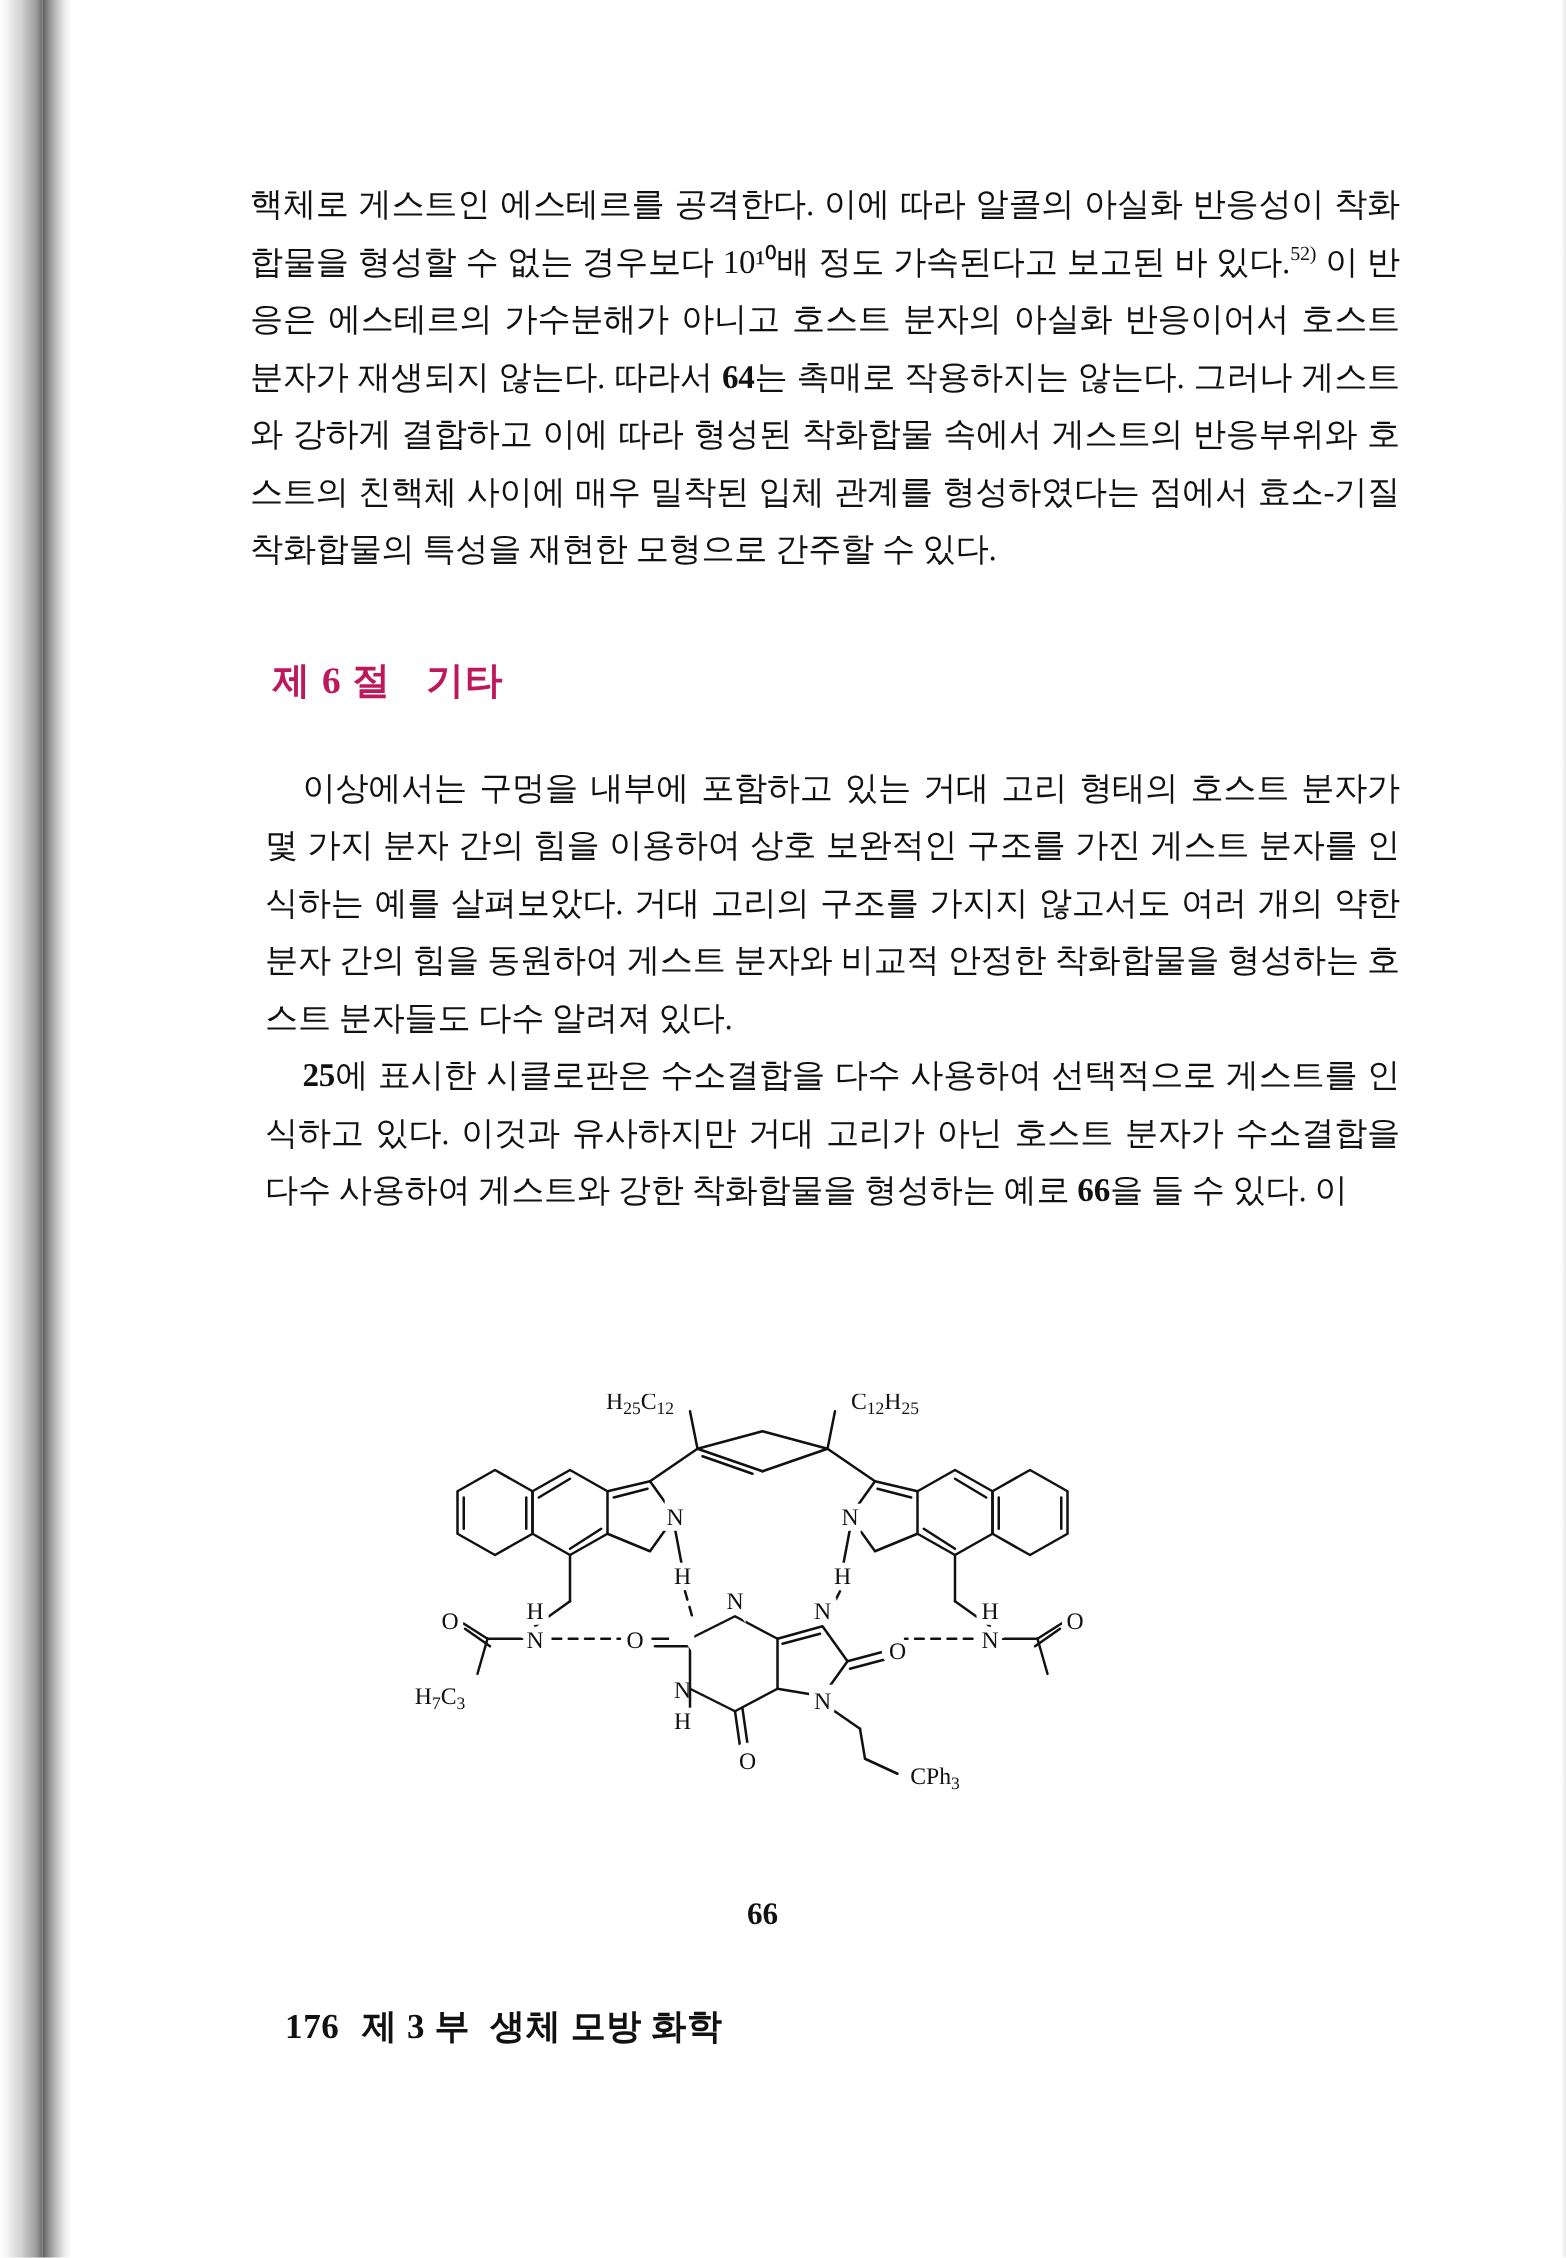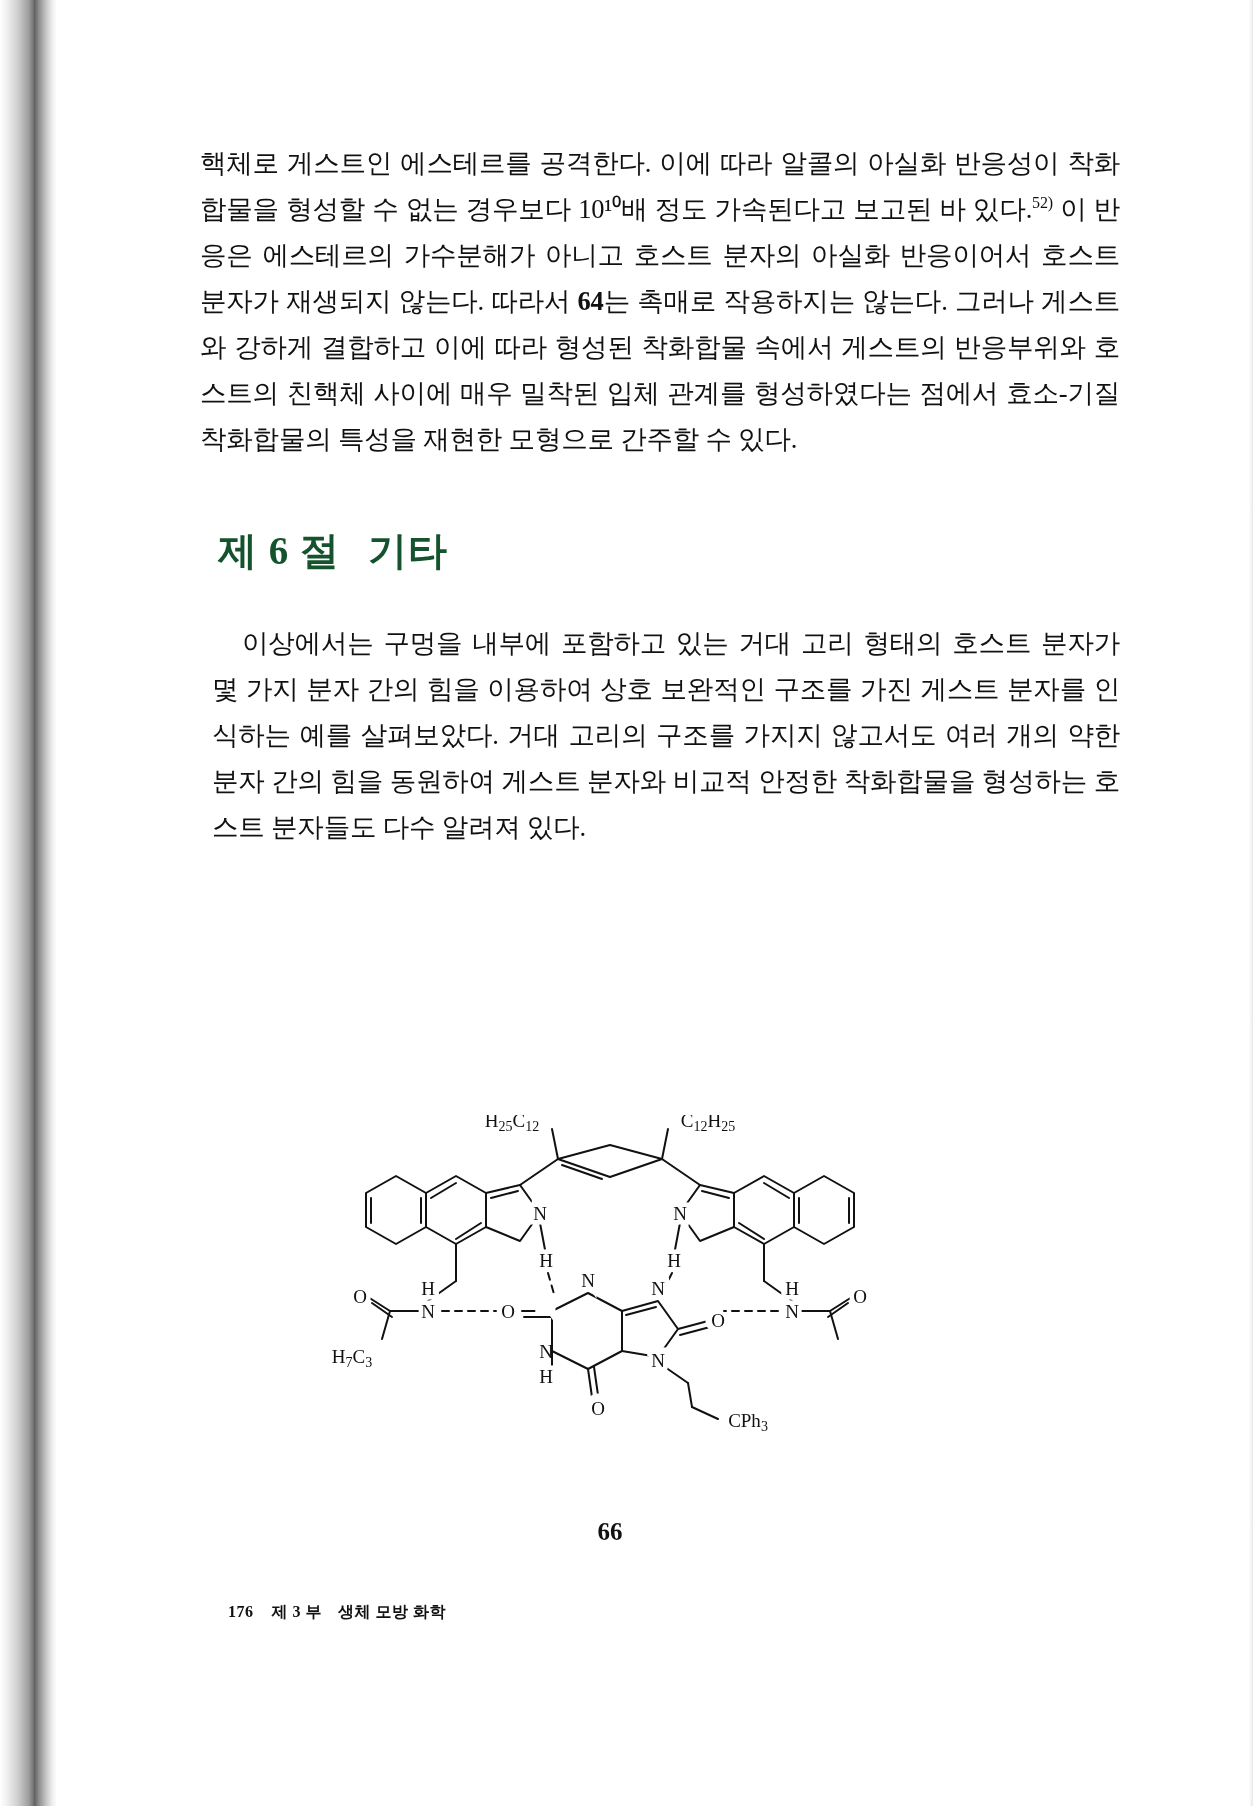--- a/index.html
+++ b/index.html
@@ -73,24 +73,24 @@
   p.indent { text-indent: 30px; margin-left: 12px; }
   sup.fn {
     font-size: 16px;
     vertical-align: super;
     line-height: 0;
   }
   b.ref { font-weight: bold; }
 
   .section-head {
     margin: 62px 0 42px 18px;
-    font-size: 39px;
+    font-size: 30px;
     font-weight: bold;
     letter-spacing: 1px;
-    color: #14532d;
+    color: #be185d;
   }
   .section-head .sec-title { margin-left: 28px; }
 
   
   .figure {
     position: absolute;
     left: 330px;
     top: 1115px;
     width: 560px;
     height: 400px;
@@ -105,21 +105,21 @@
     font-size: 25px;
     font-weight: bold;
     color: #111;
   }
 
   
   .footer {
     position: absolute;
     left: 228px;
     top: 1602px;
-    font-size: 16px;
+    font-size: 28px;
     font-weight: bold;
     color: #111;
     letter-spacing: 0.5px;
   }
   .footer .pg-num { margin-right: 18px; }
   .footer .part { margin-right: 16px; }
 </style>
 </head>
 <body>
 
@@ -137,20 +137,21 @@
   <div class="text-col">
 
     <p class="body-par"><span>핵체로 게스트인 에스테르를 공격한다. 이에 따라 알콜의 아실화 반응성이 착화합물을 형성할 수 없는 경우보다 10¹⁰배 정도 가속된다고 보고된 바 있다.</span><sup class="fn">52)</sup> <span>이 반응은 에스테르의 가수분해가 아니고 호스트 분자의 아실화 반응이어서 호스트 분자가 재생되지 않는다. 따라서 </span><b class="ref">64</b><span>는 촉매로 작용하지는 않는다. 그러나 게스트와 강하게 결합하고 이에 따라 형성된 착화합물 속에서 게스트의 반응부위와 호스트의 친핵체 사이에 매우 밀착된 입체 관계를 형성하였다는 점에서 효소-기질 착화합물의 특성을 재현한 모형으로 간주할 수 있다.</span></p>
 
     <div class="section-head">
       <span>제 6 절</span><span class="sec-title">기타</span>
     </div>
 
     <p class="body-par indent">이상에서는 구멍을 내부에 포함하고 있는 거대 고리 형태의 호스트 분자가 몇 가지 분자 간의 힘을 이용하여 상호 보완적인 구조를 가진 게스트 분자를 인식하는 예를 살펴보았다. 거대 고리의 구조를 가지지 않고서도 여러 개의 약한 분자 간의 힘을 동원하여 게스트 분자와 비교적 안정한 착화합물을 형성하는 호스트 분자들도 다수 알려져 있다.</p>
 
+    <p class="body-par indent"><b class="ref">25</b><span>에 표시한 시클로판은 수소결합을 다수 사용하여 선택적으로 게스트를 인식하고 있다. 이것과 유사하지만 거대 고리가 아닌 호스트 분자가 수소결합을 다수 사용하여 게스트와 강한 착화합물을 형성하는 예로 </span><b class="ref">66</b><span>을 들 수 있다. 이</span></p>
 
   </div>
 
   <div class="figure">
     <svg width="560" height="400" viewBox="0 0 560 400" xmlns="http://www.w3.org/2000/svg">
       <g stroke="#111" stroke-width="2" fill="none" stroke-linecap="round" stroke-linejoin="round">
 
         <polygon points="36,112 36,78 66,61 96,78 96,112 66,129"></polygon>
         <line x1="41" y1="83" x2="41" y2="108"></line>
         <line x1="91" y1="83" x2="91" y2="108"></line>

